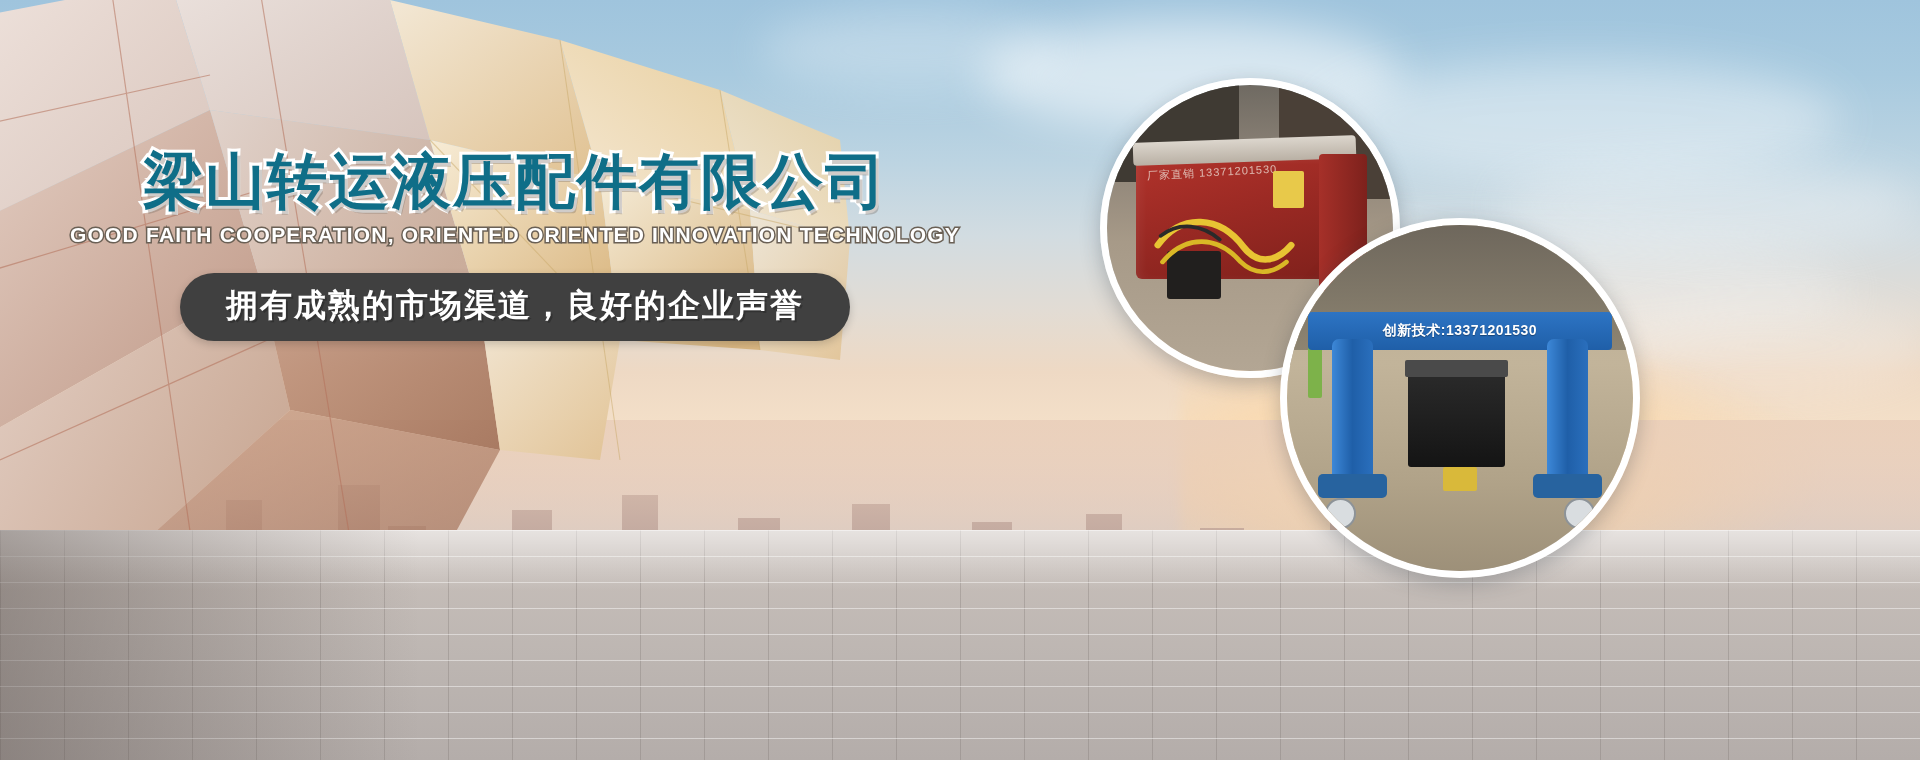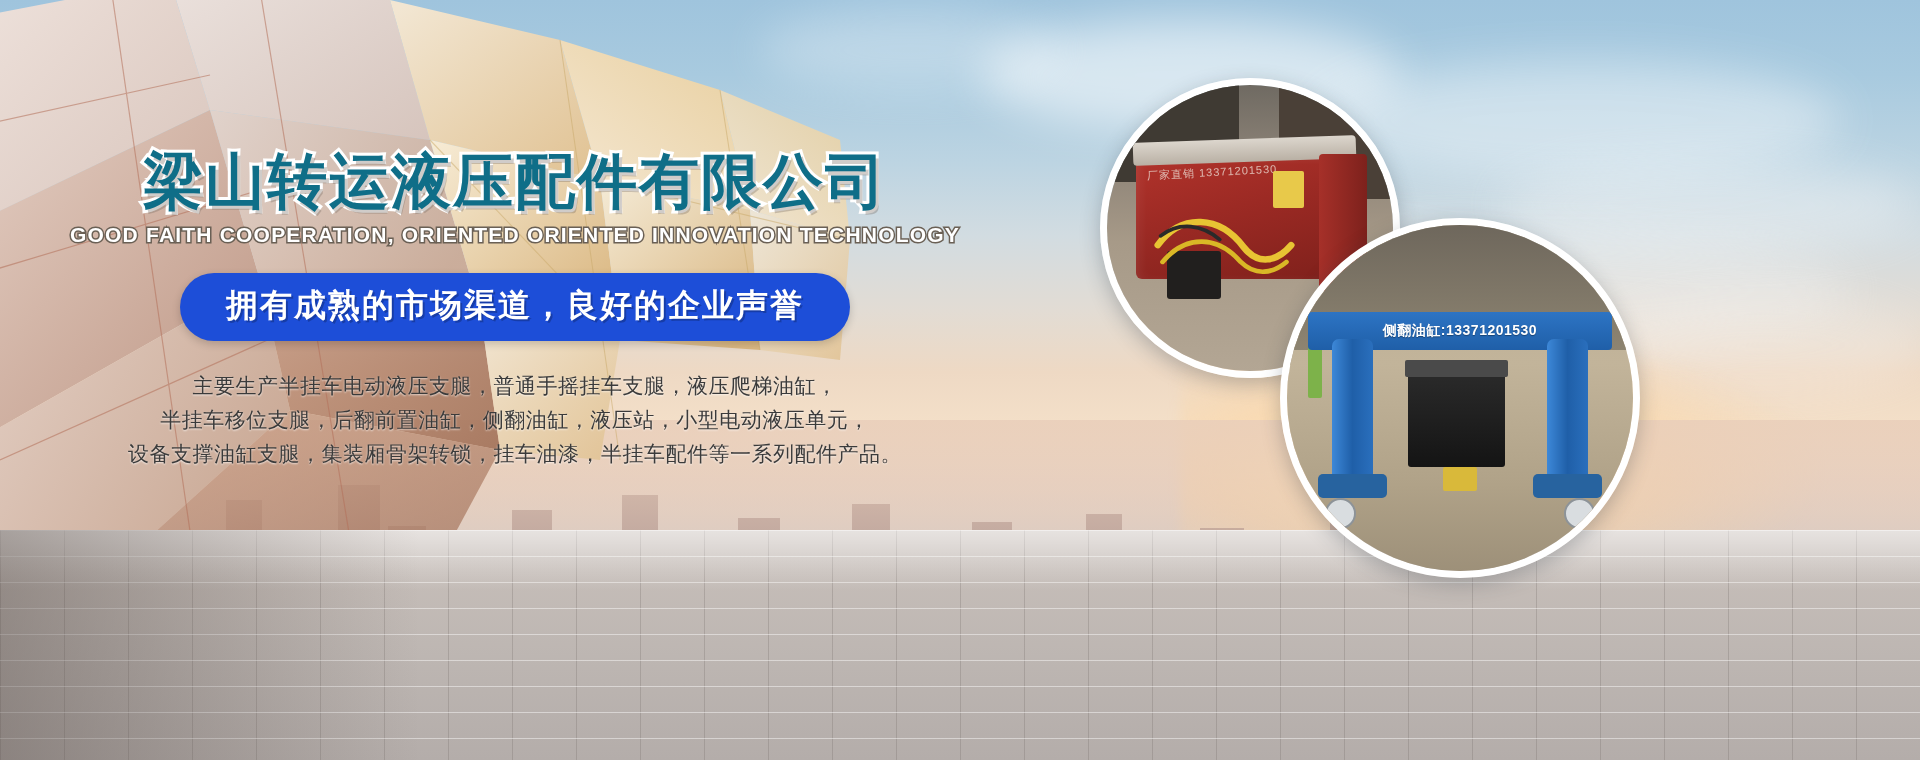--- a/index.html
+++ b/index.html
@@ -115,21 +115,21 @@
     margin-top:10px;
     font-size:21px; letter-spacing:1.2px; font-weight:600;
     color:#ffffff;
     -webkit-text-stroke:3px #6a6055;
     paint-order:stroke fill;
     white-space:nowrap;
   }
   .pill-wrap { margin-top:26px; display:flex; justify-content:center; }
   .pill {
     display:inline-block;
-    background:#1d4ed8;
+    background:#404040;
     border-radius:34px;
     padding:11px 46px 13px;
     font-size:32px; font-weight:bold; letter-spacing:2px;
     color:#ffffff;
     text-shadow:2px 2px 0 rgba(0,0,0,.22);
     white-space:nowrap;
     box-shadow:0 3px 9px rgba(0,0,0,.18);
   }
   .desc {
     margin-top:28px;
@@ -322,25 +322,20 @@
   </div>
 
   <div class="textblock">
     <div class="title">梁山转运液压配件有限公司</div>
     <div class="subtitle-en">GOOD FAITH COOPERATION, ORIENTED ORIENTED INNOVATION TECHNOLOGY</div>
 
     <div class="pill-wrap">
       <div class="pill">拥有成熟的市场渠道，良好的企业声誉</div>
     </div>
 
-    <div class="desc">
-      <div>主要生产半挂车电动液压支腿，普通手摇挂车支腿，液压爬梯油缸，</div>
-      <div>半挂车移位支腿，后翻前置油缸，侧翻油缸，液压站，小型电动液压单元，</div>
-      <div>设备支撑油缸支腿，集装厢骨架转锁，挂车油漆，半挂车配件等一系列配件产品。</div>
-    </div>
   </div>
 
   <div class="photo photo-red">
     <div class="ph-inner">
       <div class="rp-ground"></div>
       <div class="rp-wallL"></div>
       <div class="rp-wallR"></div>
       <div class="rp-body"></div>
       <div class="rp-top"></div>
       <div class="rp-label">厂家直销 13371201530</div>
@@ -357,21 +352,21 @@
     </div>
   </div>
 
   <div class="photo photo-blue">
     <div class="ph-inner">
       <div class="bp-ground"></div>
       <div class="bp-backjunk"></div>
       <div class="bp-greenL"></div>
       <div class="bp-crossbar"></div>
       <div class="bp-rail"></div>
-      <div class="bp-rail-txt">侧翻油缸:13371201530</div>
+      <div class="bp-rail-txt">创新技术:13371201530</div>
       <div class="bp-legL"></div>
       <div class="bp-legR"></div>
       <div class="bp-box"></div>
       <div class="bp-boxtop"></div>
       <div class="bp-yell"></div>
       <div class="bp-footL"></div>
       <div class="bp-footR"></div>
       <div class="bp-wheelL"></div>
       <div class="bp-wheelR"></div>
     </div>

